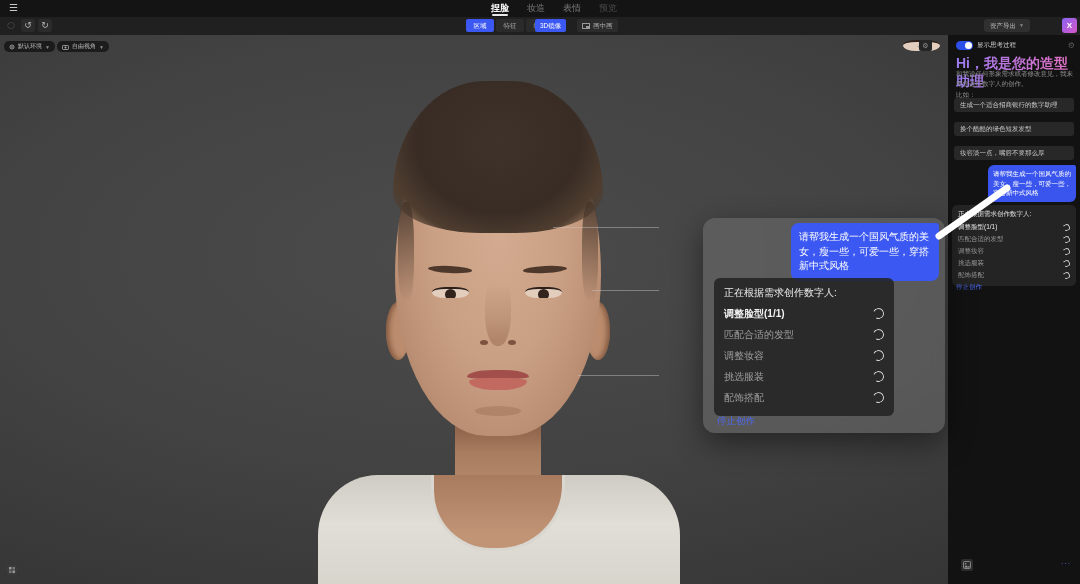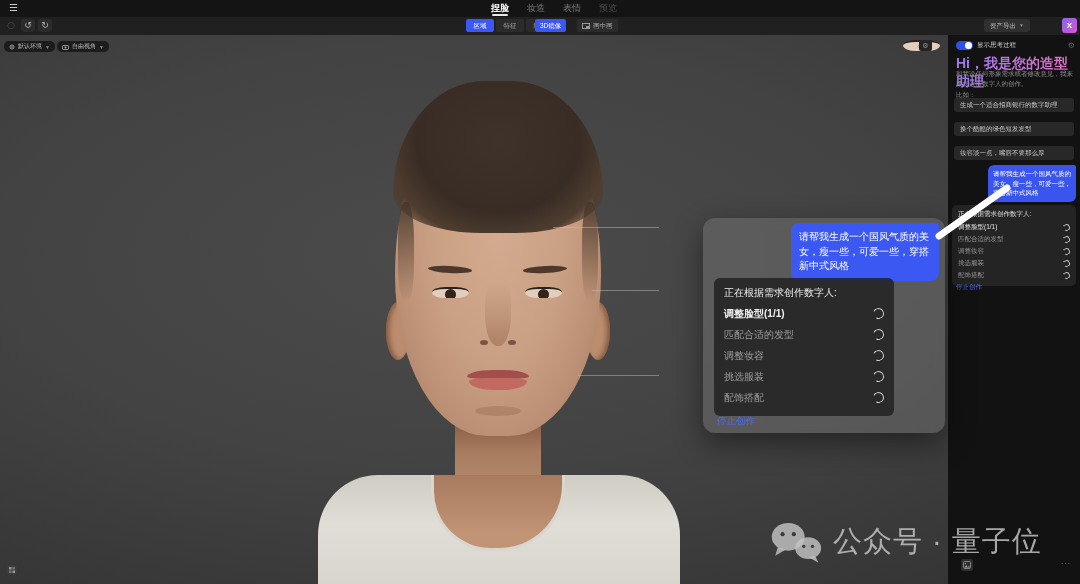--- a/index.html
+++ b/index.html
@@ -309,27 +309,14 @@
         <span class="lbl">配饰搭配</span>
         <span class="p-spin"></span>
       </div>
     </div>
     <div class="p-stop">停止创作</div>
   </div>
   <svg class="arrow" width="82" height="58" viewBox="0 0 82 58">
     <line x1="9" y1="53" x2="77" y2="5" stroke="#ffffff" stroke-width="7" stroke-linecap="round"></line>
   </svg>
 
-  <div class="watermark">
-    <svg width="52" height="44" viewBox="0 0 60 50">
-      <ellipse cx="21" cy="19" rx="19" ry="16" fill="rgba(195,195,195,0.82)"></ellipse>
-      <polygon points="9,31 6,41 18,34" fill="rgba(195,195,195,0.82)"></polygon>
-      <circle cx="14.5" cy="16" r="2.4" fill="#3a3a3a"></circle>
-      <circle cx="27.5" cy="16" r="2.4" fill="#3a3a3a"></circle>
-      <ellipse cx="44" cy="32" rx="15" ry="12.5" fill="rgba(195,195,195,0.82)"></ellipse>
-      <polygon points="52,41 56,49 45,43" fill="rgba(195,195,195,0.82)"></polygon>
-      <circle cx="39" cy="30" r="1.9" fill="#3a3a3a"></circle>
-      <circle cx="49" cy="30" r="1.9" fill="#3a3a3a"></circle>
-    </svg>
-    <span class="wm-text">公众号 · 量子位</span>
-  </div>
 
 </div>
 
 </body></html>

